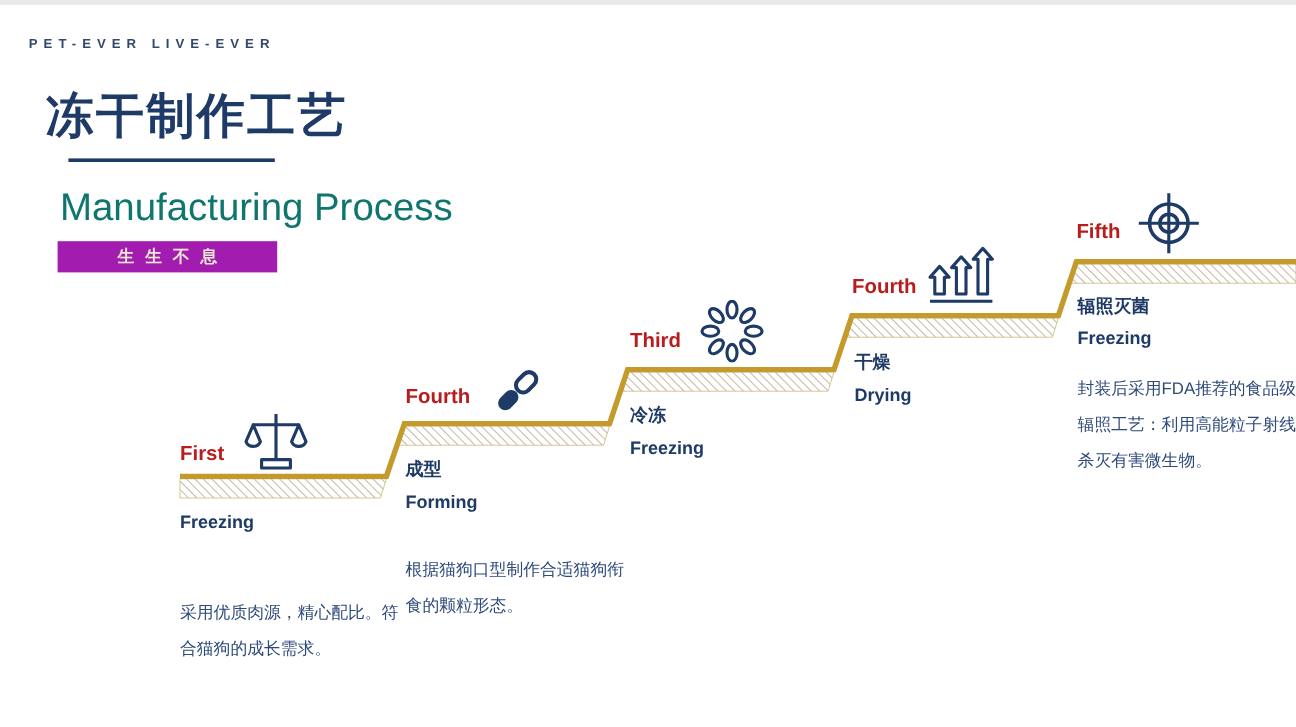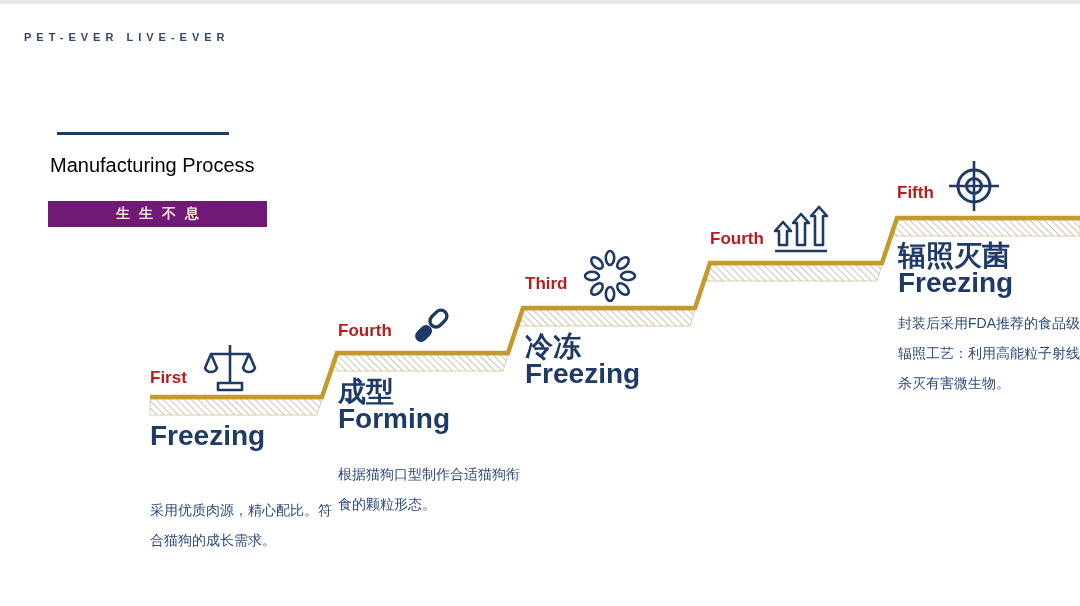--- a/index.html
+++ b/index.html
@@ -15,51 +15,52 @@
   }
   .page-title{
     position:absolute;left:38px;top:65px;
     font-size:40px;font-weight:bold;color:#1e3a66;letter-spacing:2px;
   }
   .title-underline{
     position:absolute;left:57px;top:128px;width:172px;height:3px;background:#1e3a66;
   }
   .page-subtitle{
     position:absolute;left:50px;top:150px;
-    font-size:20px;font-weight:400;color:#000000;
+    font-size:32px;font-weight:400;color:#0f766e;
   }
   .badge{
-    position:absolute;left:48px;top:197px;width:219px;height:26px;
-    background:#701a75;color:#efe7d2;font-size:14px;font-weight:bold;
+    position:absolute;left:48px;top:197px;width:183px;height:26px;
+    background:#a21caf;color:#efe7d2;font-size:14px;font-weight:bold;
     letter-spacing:9px;text-indent:9px;
     display:flex;align-items:center;justify-content:center;
   }
   
   .stairs{position:absolute;left:0;top:0;width:1080px;height:606px;}
   
   .order-label{position:absolute;font-size:17px;font-weight:bold;color:#b91c1c;line-height:20px;}
   .step-icon{position:absolute;}
-  .step-title{position:absolute;font-size:28px;font-weight:bold;color:#1e3a66;line-height:27px;}
+  .step-title{position:absolute;font-size:15px;font-weight:bold;color:#1e3a66;line-height:27px;}
   .step-desc{position:absolute;font-size:14px;color:#2e4a7a;line-height:30px;}
   .h1{left:150px;top:364px;} .h2{left:338px;top:317px;} .h3{left:525px;top:270px;}
   .h4{left:710px;top:225px;} .h5{left:897px;top:179px;}
   .i1{left:202px;top:337px;} .i2{left:408px;top:299px;} .i3{left:583px;top:246px;}
   .i4{left:772px;top:201px;} .i5{left:947px;top:156px;}
   .t1{left:150px;top:418px;} .t2{left:338px;top:374px;} .t3{left:525px;top:329px;}
   .t4{left:712px;top:285px;} .t5{left:898px;top:238px;}
   .d1{left:150px;top:491px;width:195px;} .d2{left:338px;top:455px;width:195px;}
   .d3{left:525px;top:408px;width:188px;} .d4{left:712px;top:362px;width:188px;}
   .d5{left:898px;top:304px;width:188px;}
 </style>
 </head>
 <body>
 
 <div class="slide">
 
   <div class="logo-text">PET-EVER LIVE-EVER</div>
+  <div class="page-title">冻干制作工艺</div>
   <div class="title-underline"></div>
   <div class="page-subtitle">Manufacturing Process</div>
   <div class="badge">生生不息</div>
 
   <svg class="stairs" viewBox="0 0 1080 606" xmlns="http://www.w3.org/2000/svg">
     <defs>
       <pattern id="hatch" width="5" height="5" patternUnits="userSpaceOnUse" patternTransform="rotate(-45)">
         <rect width="5" height="5" fill="#ffffff"></rect>
         <line x1="0" y1="0" x2="0" y2="5" stroke="#b3a58b" stroke-width="1.3"></line>
       </pattern>
@@ -124,20 +125,24 @@
 
   <div class="order-label h4">Fourth</div>
   <span class="step-icon i4">
     <svg width="58" height="50" viewBox="0 0 58 50" fill="none" stroke="#1e3a66" stroke-width="2.6" stroke-linejoin="round">
       <path d="M11,17 L19,26 H15 V40 H7 V26 H3 Z"></path>
       <path d="M29,9  L37,18 H33 V40 H25 V18 H21 Z"></path>
       <path d="M47,2  L55,11 H51 V40 H43 V11 H39 Z"></path>
       <line x1="3" y1="46" x2="55" y2="46"></line>
     </svg>
   </span>
+  <div class="step-title t4">
+    <div>干燥</div>
+    <div>Drying</div>
+  </div>
 
   <div class="order-label h5">Fifth</div>
   <span class="step-icon i5">
     <svg width="54" height="52" viewBox="0 0 54 52" fill="none" stroke="#1e3a66">
       <circle cx="27" cy="26" r="16" stroke-width="3"></circle>
       <circle cx="27" cy="26" r="7.5" stroke-width="3"></circle>
       <line x1="27" y1="1" x2="27" y2="51" stroke-width="2.6"></line>
       <line x1="2" y1="26" x2="52" y2="26" stroke-width="2.6"></line>
     </svg>
   </span>

